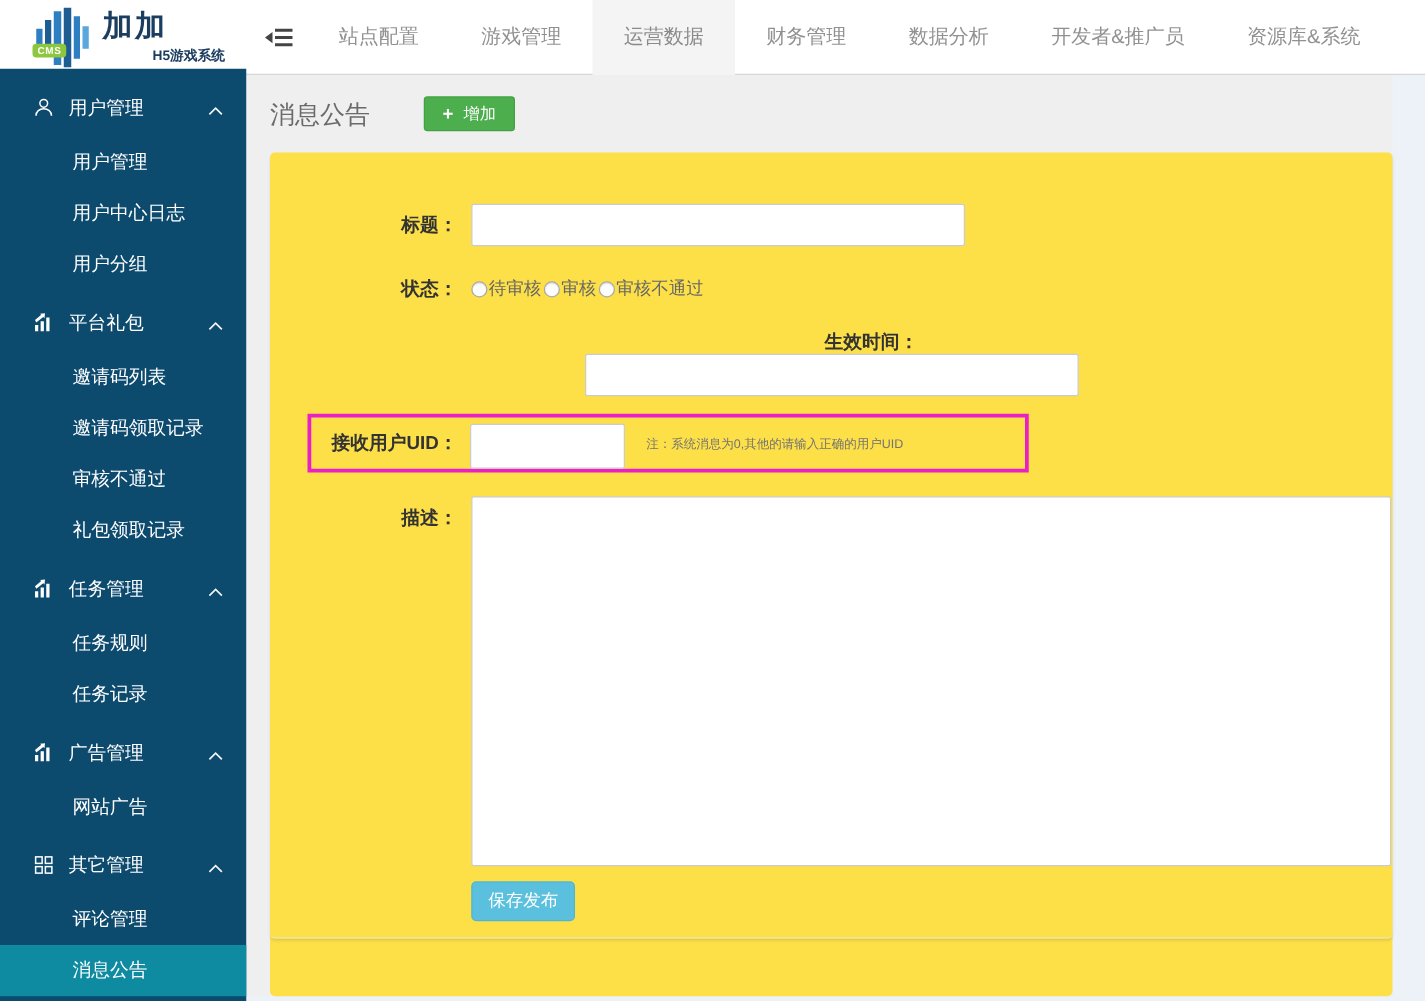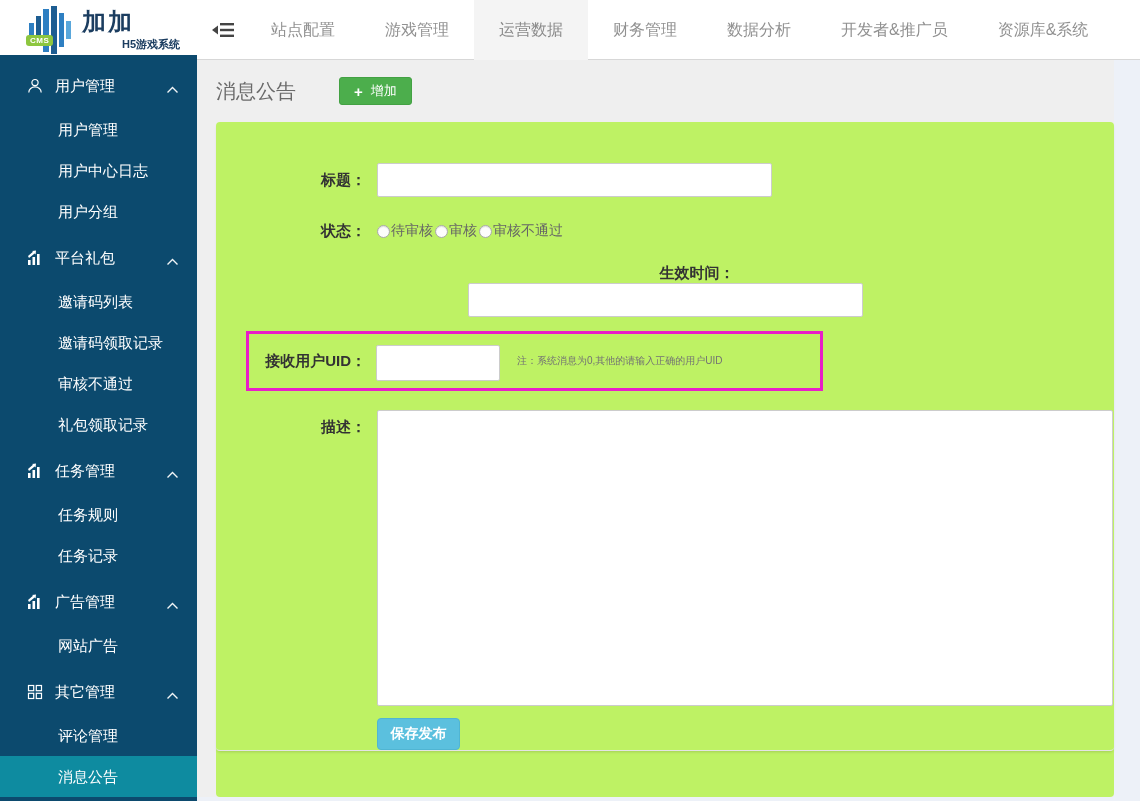--- a/index.html
+++ b/index.html
@@ -36,53 +36,53 @@
   .main { position:absolute; left:197px; top:60px; width:943px; height:741px; background:#efefef; }
   .right-col { position:absolute; right:0; top:-4px; width:26px; height:745px; background:#edf1f8; }
   .bottom-strip { position:absolute; left:0; bottom:0; width:943px; height:4px; background:#edf1f8; }
 
   .title-row { position:absolute; left:19px; top:0; height:62px; display:flex; align-items:center; }
   .page-title { font-size:20px; color:#6a6a6a; }
   .add-btn { margin-left:43px; height:28px; background:#4cae4c; border:1px solid #43a143; border-radius:3px;
              color:#fff; font-size:13px; display:inline-flex; align-items:center; padding:0 14px; cursor:pointer; }
   .add-btn .plus { font-size:15px; font-weight:bold; margin-right:8px; line-height:1; }
 
-  .panel { position:absolute; left:19px; top:62px; width:898px; height:675px; background:#bef264;
+  .panel { position:absolute; left:19px; top:62px; width:898px; height:675px; background:#fde047;
            border-radius:4px; }
   .card { width:898px; height:629px; border-bottom:1px solid #e4e4e4; border-radius:4px 4px 4px 4px;
           box-shadow:0 2px 3px -1px rgba(0,0,0,.15); padding-top:41px; }
 
   .frow { display:flex; align-items:center; }
   .flabel { width:150px; margin-right:11px; text-align:right; font-size:15px; font-weight:bold; color:#333; }
   .tinput { width:395px; height:34px; border:1px solid #ccc; border-radius:2px; padding:0 8px;
             font-size:14px; color:#333; outline:none; }
   .row-title { margin-bottom:24px; }
   .row-status { height:20px; margin-bottom:23px; }
   .radio-group { display:flex; align-items:center; }
   .radio-opt { display:flex; align-items:center; margin-right:2px; }
   .radio-opt input[type=radio] { appearance:none; -webkit-appearance:none; width:13px; height:13px;
       border:1px solid #a9a9a9; border-radius:50%; background:#fdfdfd; margin:0 1px 0 0; cursor:pointer;
       box-shadow:inset 0 1px 1px rgba(0,0,0,.12); }
   .radio-opt .opt-label { font-size:14px; color:#666; }
   .row-time { margin-bottom:14px;flex-direction:column; }
 
-  .uid-box { border:3px solid #e91fc8; margin-left:30px; width:577px; height:60px;
+  .uid-box { border:3px solid #e91fc8; margin-left:30px; width:577px; height:47px;
              display:flex; align-items:center; margin-bottom:19px; }
   .uid-box .flabel { width:117px; margin-right:10px; }
   .uid-input { width:124px; height:36px; border:1px solid #ccc; border-radius:2px; padding:0 8px;
                font-size:14px; outline:none; position:relative; top:2px; }
   .uid-note { margin-left:17px; font-size:10px; color:#737373; white-space:nowrap; }
 
   .row-desc { align-items:flex-start; margin-bottom:12px; }
   .row-desc .flabel { padding-top:8px; }
   .desc-area { width:736px; height:296px; border:1px solid #ccc; border-radius:2px; resize:none;
                padding:6px 8px; font-size:14px; font-family:"Liberation Sans", sans-serif; outline:none; }
 
   .submit-btn { margin-left:161px; width:83px; height:32px; background:#5bc0de; border:1px solid #50b5d3;
-                border-radius:4px; color:#fff; font-size:14px; cursor:pointer;font-weight:bold; }
+                border-radius:4px; color:#fff; font-size:14px; cursor:pointer; }
 </style>
 </head>
 <body>
 
 <div class="header">
   <div class="logo">
     <div class="logo-mark">
       <svg width="46" height="48" viewBox="0 0 46 48">
         <g>
           <rect x="1" y="17" width="5" height="15" fill="#2e7fc2"></rect>

